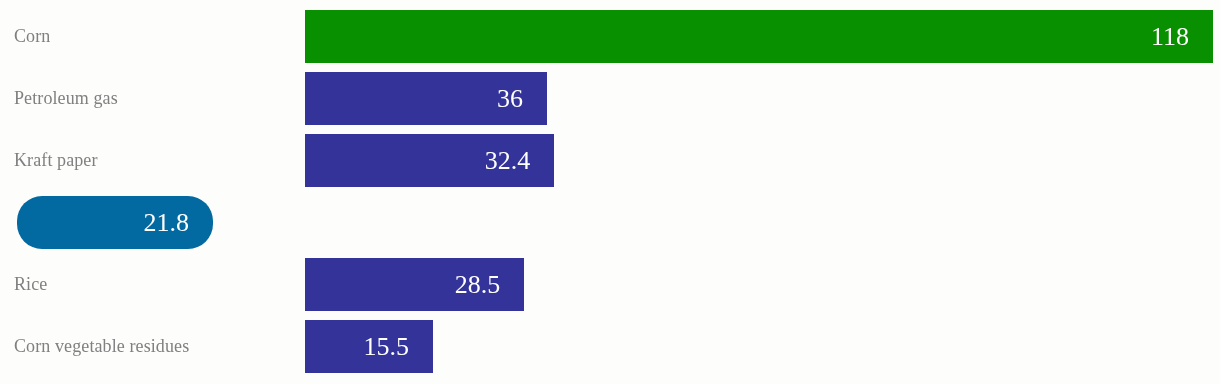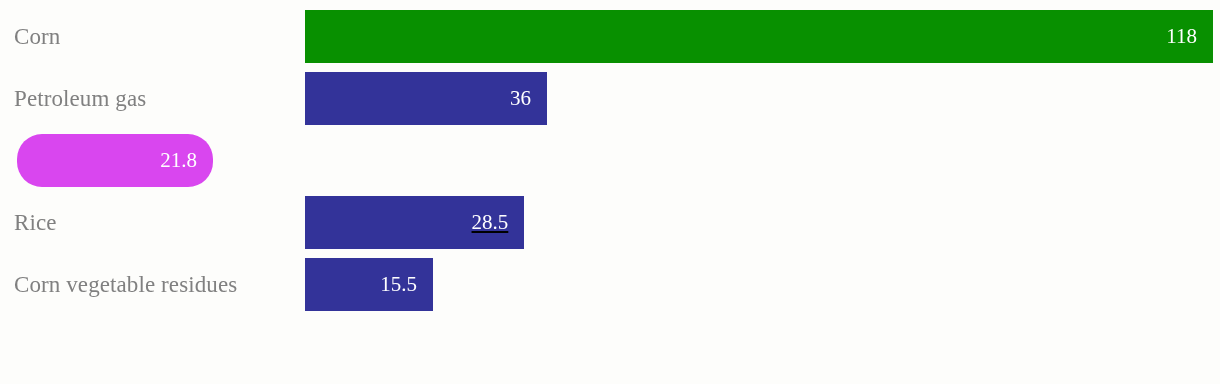--- a/index.html
+++ b/index.html
@@ -33,21 +33,21 @@
     display: flex;
     align-items: center;
   }
   .cat-label {
     width: 288px;
     flex: 0 0 288px;
     text-align: left;
     padding-left: 14px;
     box-sizing: border-box;
     color: #808080;
-    font-size: 23px;
+    font-size: 18px;
     line-height: 53px;
     white-space: nowrap;
     letter-spacing: 0.1px;
   }
   .bar-area {
     position: relative;
     flex: 1 1 auto;
     height: 53px;
   }
   .bar {
@@ -55,22 +55,22 @@
     left: 17px;
     top: 0;
     height: 53px;
     box-sizing: border-box;
     display: flex;
     align-items: center;
     justify-content: flex-end;
   }
   .bar-value {
     color: #ffffff;
-    font-size: 21px;
-    padding-right: 16px;
+    font-size: 26px;
+    padding-right: 24px;
     line-height: 53px;
     white-space: nowrap;
   }
 </style>
 </head>
 <body>
 
 <div id="chart-root">
   <div class="rows" id="bar-rows">
       <div class="bar-row">
@@ -83,30 +83,38 @@
       </div>
       <div class="bar-row">
         <div class="cat-label">Petroleum gas</div>
         <div class="bar-area">
           <div class="bar" style="width: 242px; background: rgb(51, 51, 153);">
             <span class="bar-value">36</span>
           </div>
         </div>
       </div>
       <div class="bar-row">
+        <div class="cat-label">Kraft paper</div>
         <div class="bar-area">
-          <div class="bar" style="width: 196px; background: #d946ef; border-radius: 25px;">
+          <div class="bar" style="width: 249.315px; background: rgb(51, 51, 153);">
+            <span class="bar-value">32.4</span>
+          </div>
+        </div>
+      </div>
+      <div class="bar-row">
+        <div class="bar-area">
+          <div class="bar" style="width: 196px; background: #0369a1; border-radius: 25px;">
             <span class="bar-value">21.8</span>
           </div>
         </div>
       </div>
       <div class="bar-row">
         <div class="cat-label">Rice</div>
         <div class="bar-area">
-          <div class="bar" style="width: 219.305px; background: rgb(51, 51, 153); text-decoration: underline;">
+          <div class="bar" style="width: 219.305px; background: rgb(51, 51, 153);">
             <span class="bar-value">28.5</span>
           </div>
         </div>
       </div>
       <div class="bar-row">
         <div class="cat-label">Corn vegetable residues</div>
         <div class="bar-area">
           <div class="bar" style="width: 128px; background: rgb(51, 51, 153);">
             <span class="bar-value">15.5</span>
           </div>

